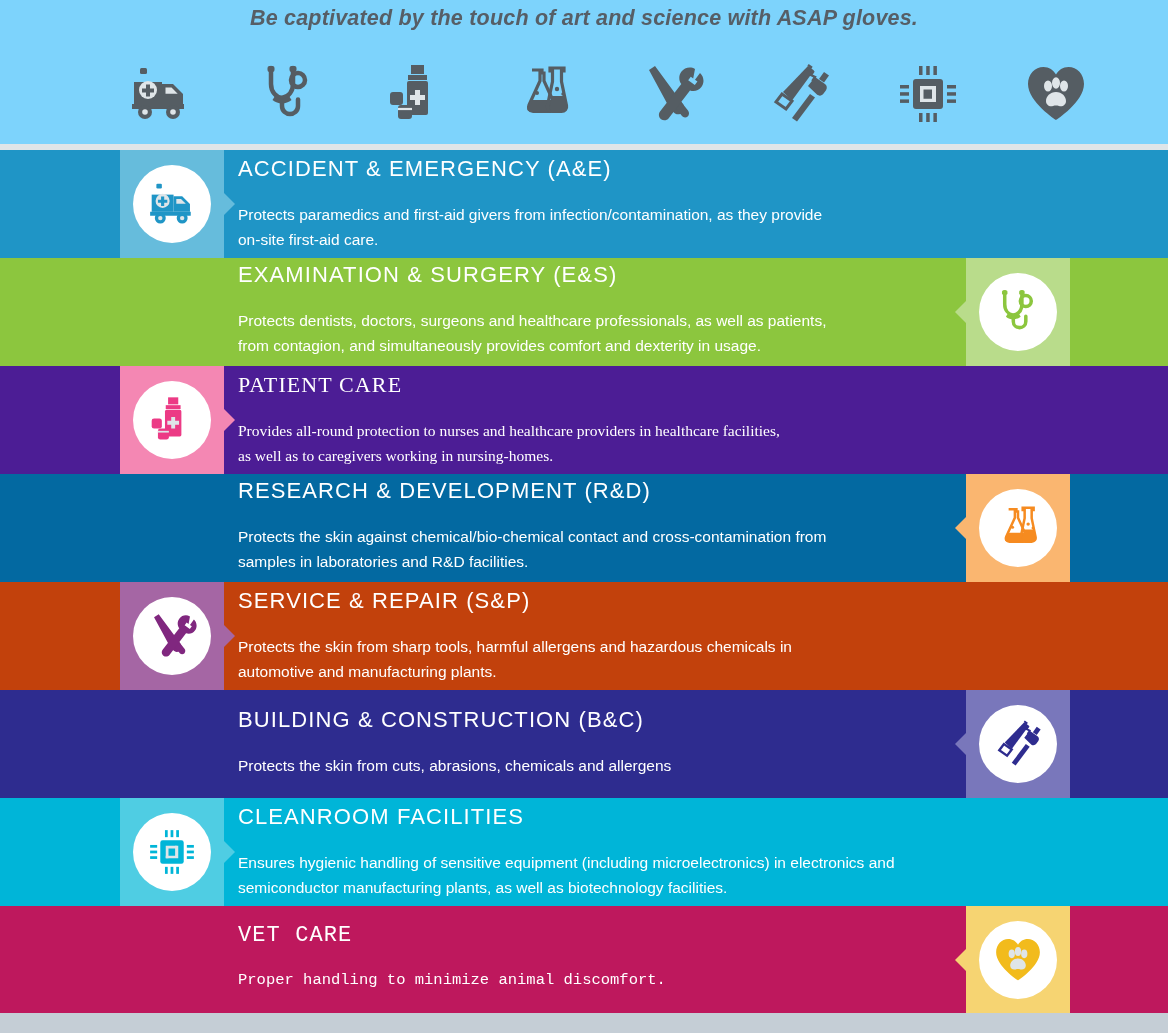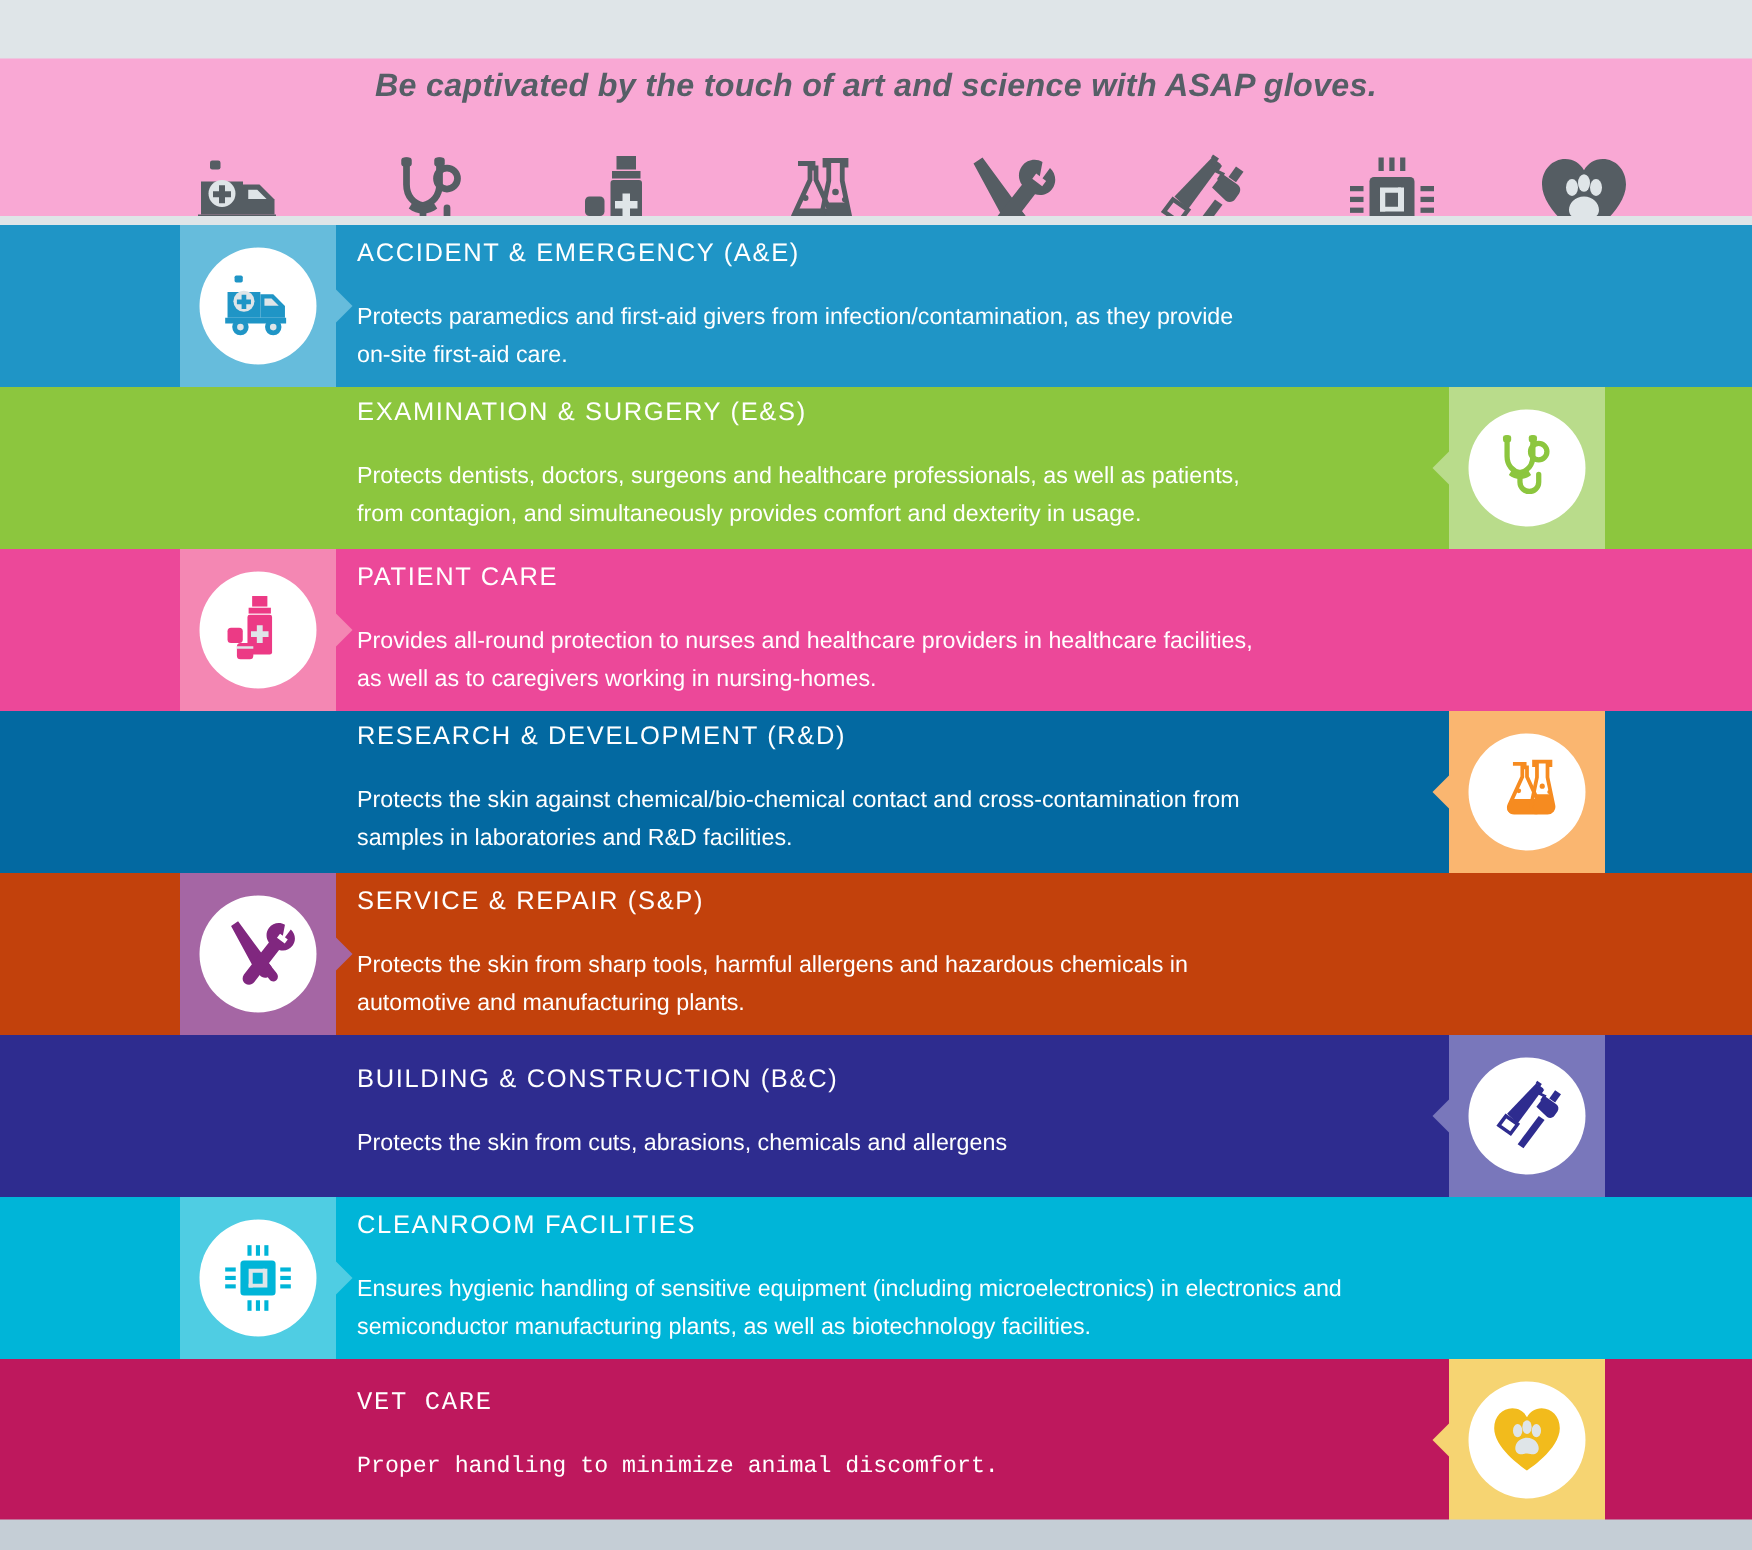--- a/index.html
+++ b/index.html
@@ -63,21 +63,21 @@
 
   
   .row-text { position: absolute; top: 0; height: 100%; }
   .row.left  .row-text { left: 238px; width: 700px; }
   .row.right .row-text { left: 238px; width: 710px; }
   .row-text-inner {
     position: absolute; left: 0; top: 50%;
     transform: translateY(-50%); width: 100%;
   }
   .row-title {
-    font-size: 17px; letter-spacing: 1.1px; color: #ffffff;
+    font-size: 22px; letter-spacing: 1.1px; color: #ffffff;
     margin-bottom: 3px; white-space: nowrap;
   }
   .row-desc {
     font-size: 15.5px; color: #ffffff; line-height: 25px;
     max-width: 700px;
     margin-top: 20px;
   }
   .row-desc .l2 { display: block; }
 
   
@@ -90,21 +90,21 @@
   #top-strip {
     position: absolute; left: 0; top: 144px; width: 1168px; height: 6px;
     background: #dfe5e8;
   }
 </style>
 </head>
 <body>
 
 <div id="page" style="background: rgb(223, 229, 232);">
 
-  <div id="header" style="background: #f9a8d4; margin-top: 39px;">
+  <div id="header" style="background: #7dd3fc;">
     <div id="header-title" style="color: rgb(86, 94, 102);">Be captivated by the touch of art and science with ASAP gloves.</div>
     <div id="header-icons">
         <div class="hicon">
           <svg width="64" height="64" viewBox="0 0 64 64" fill="#555d63">
             <rect x="12" y="6" width="7" height="6" rx="1.5"></rect>
             <path d="M6 20h28v22H6z"></path>
             <path d="M34 22h11l10 10v10H34z"></path>
             <path d="M37 25h6.5l6 6H37z" fill="#ffffff" opacity="0.0"></path>
             <path d="M37.5 25.5h6l6.2 6.2H37.5z" fill="#dfe5e8"></path>
             <path d="M4 42h52v5H4z"></path>
@@ -245,21 +245,21 @@
         <div class="row-text">
           <div class="row-text-inner">
             <div class="row-title">EXAMINATION &amp; SURGERY (E&amp;S)</div>
             <div class="row-desc">
               <span class="l2">Protects dentists, doctors, surgeons and healthcare professionals, as well as patients,</span>
               <span class="l2">from contagion, and simultaneously provides comfort and dexterity in usage.</span>
             </div>
           </div>
         </div>
       </div>
-      <div class="row left" style="top: 366px; background: #ec4899;">
+      <div class="row left" style="top: 366px; background: #4c1d95; font-family: Liberation Serif, serif;">
         <div class="icon-panel" style="background: rgb(244, 135, 179);">
           <div class="icon-circle">
             <svg width="50" height="50" viewBox="0 0 64 64" fill="#ec3a85">
               <rect x="27" y="3" width="13" height="9"></rect>
               <rect x="24" y="13" width="19" height="5"></rect>
               <rect x="23" y="19" width="21" height="34" rx="2"></rect>
               <path d="M31 28h5v5h5v5h-5v5h-5v-5h-5v-5h5z" fill="#dfe5e8"></path>
               <rect x="6" y="30" width="13" height="13" rx="3"></rect>
               <rect x="14" y="43" width="14" height="14" rx="3"></rect>
               <path d="M14 47h14" stroke="#dfe5e8" stroke-width="2.2"></path>

